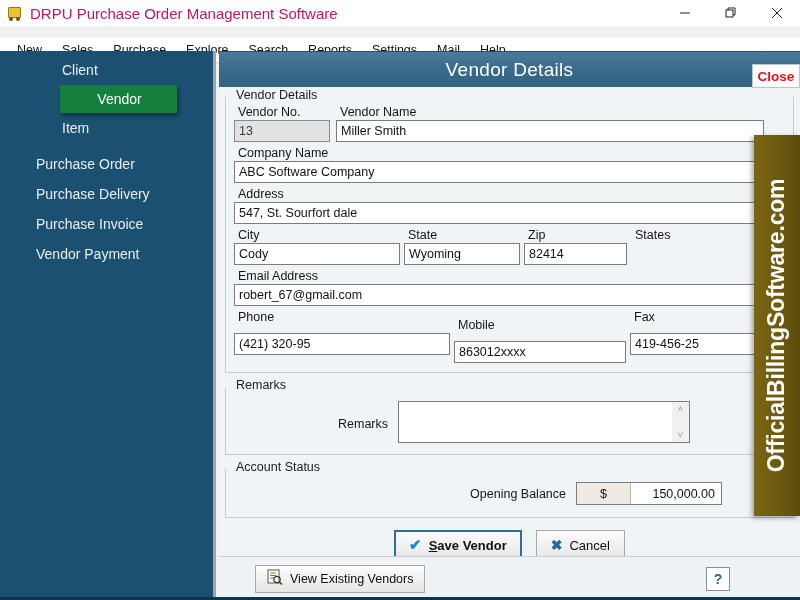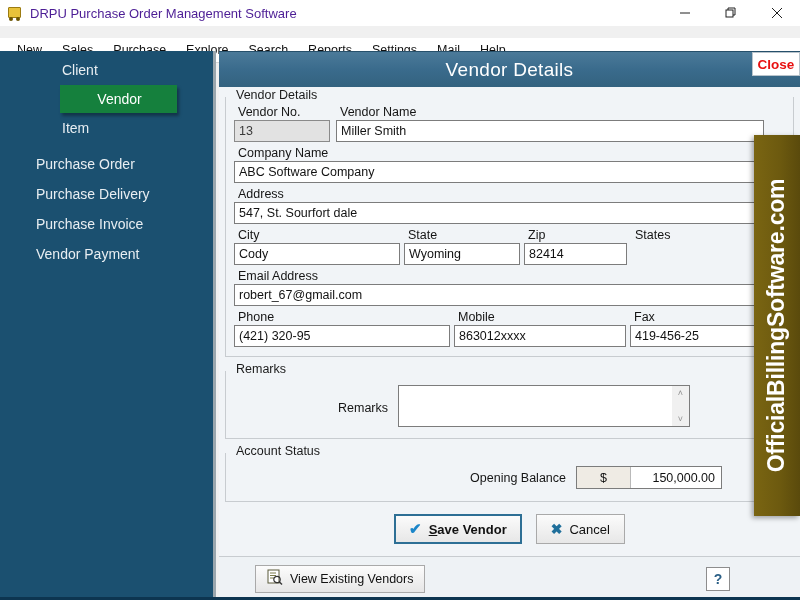--- a/index.html
+++ b/index.html
@@ -37,21 +37,21 @@
     border-radius: 1px;
   }
   .app-icon .wheel1, .app-icon .wheel2 {
     position: absolute; bottom: 0px;
     width: 4px; height: 4px; border-radius: 50%;
     background: #6b5400;
   }
   .app-icon .wheel1 { left: 2px; }
   .app-icon .wheel2 { left: 9px; }
   .title-text {
-    font-size: 13px; color: #4c1d95;
+    font-size: 15px; color: #be185d;
     white-space: nowrap;
   }
   .win-controls {
     position: absolute; right: 0; top: 0;
     height: 26px; display: flex;
   }
   .win-btn {
     width: 46px; height: 26px;
     display: flex; align-items: center; justify-content: center;
     color: #202020;
@@ -115,21 +115,21 @@
     position: relative;
     height: 36px;
     background: linear-gradient(to bottom,#4b7a99 0%, #3a6b8c 50%, #33627f 100%);
     display: flex; align-items: center; justify-content: center;
     border-top: 1px solid #26506b;
   }
   .panel-header .ttl {
     color: #ffffff; font-size: 19px; letter-spacing: .3px;
   }
   .close-btn {
-    position: absolute; right: 0; top: 0;
+    position: absolute; right: 0; top: 12px;
     width: 48px; height: 24px;
     background: #ffffff;
     border: 1px solid #b9c4cc;
     display: flex; align-items: center; justify-content: center;
     color: #e81010; font-size: 13.5px; font-weight: bold;
   }
 
   .form-area {
     position: relative;
     padding: 0 4px;
@@ -172,21 +172,21 @@
 
   
   .w-vno   { width: 96px; }
   .w-vname { width: 428px; }
   .w-full  { width: 528px; }
   .w-city  { width: 166px; }
   .w-state { width: 116px; }
   .w-zip   { width: 103px; }
   .w-ctry  { width: 118px; }
   .w-phone { width: 216px; }
-  .w-mob   { width: 172px; }
+  .w-mob   { width: 172px; margin-top: 8px; }
   .w-fax   { width: 128px; }
 
   .gap6 { width: 6px; flex: 0 0 6px; }
   .gap3 { width: 4px; flex: 0 0 4px; }
 
   
   .remarks-line { display: flex; align-items: flex-start; padding-top: 6px; padding-bottom: 2px; }
   .remarks-label {
     width: 164px; text-align: right;
     font-size: 12.5px; color: #151515;

